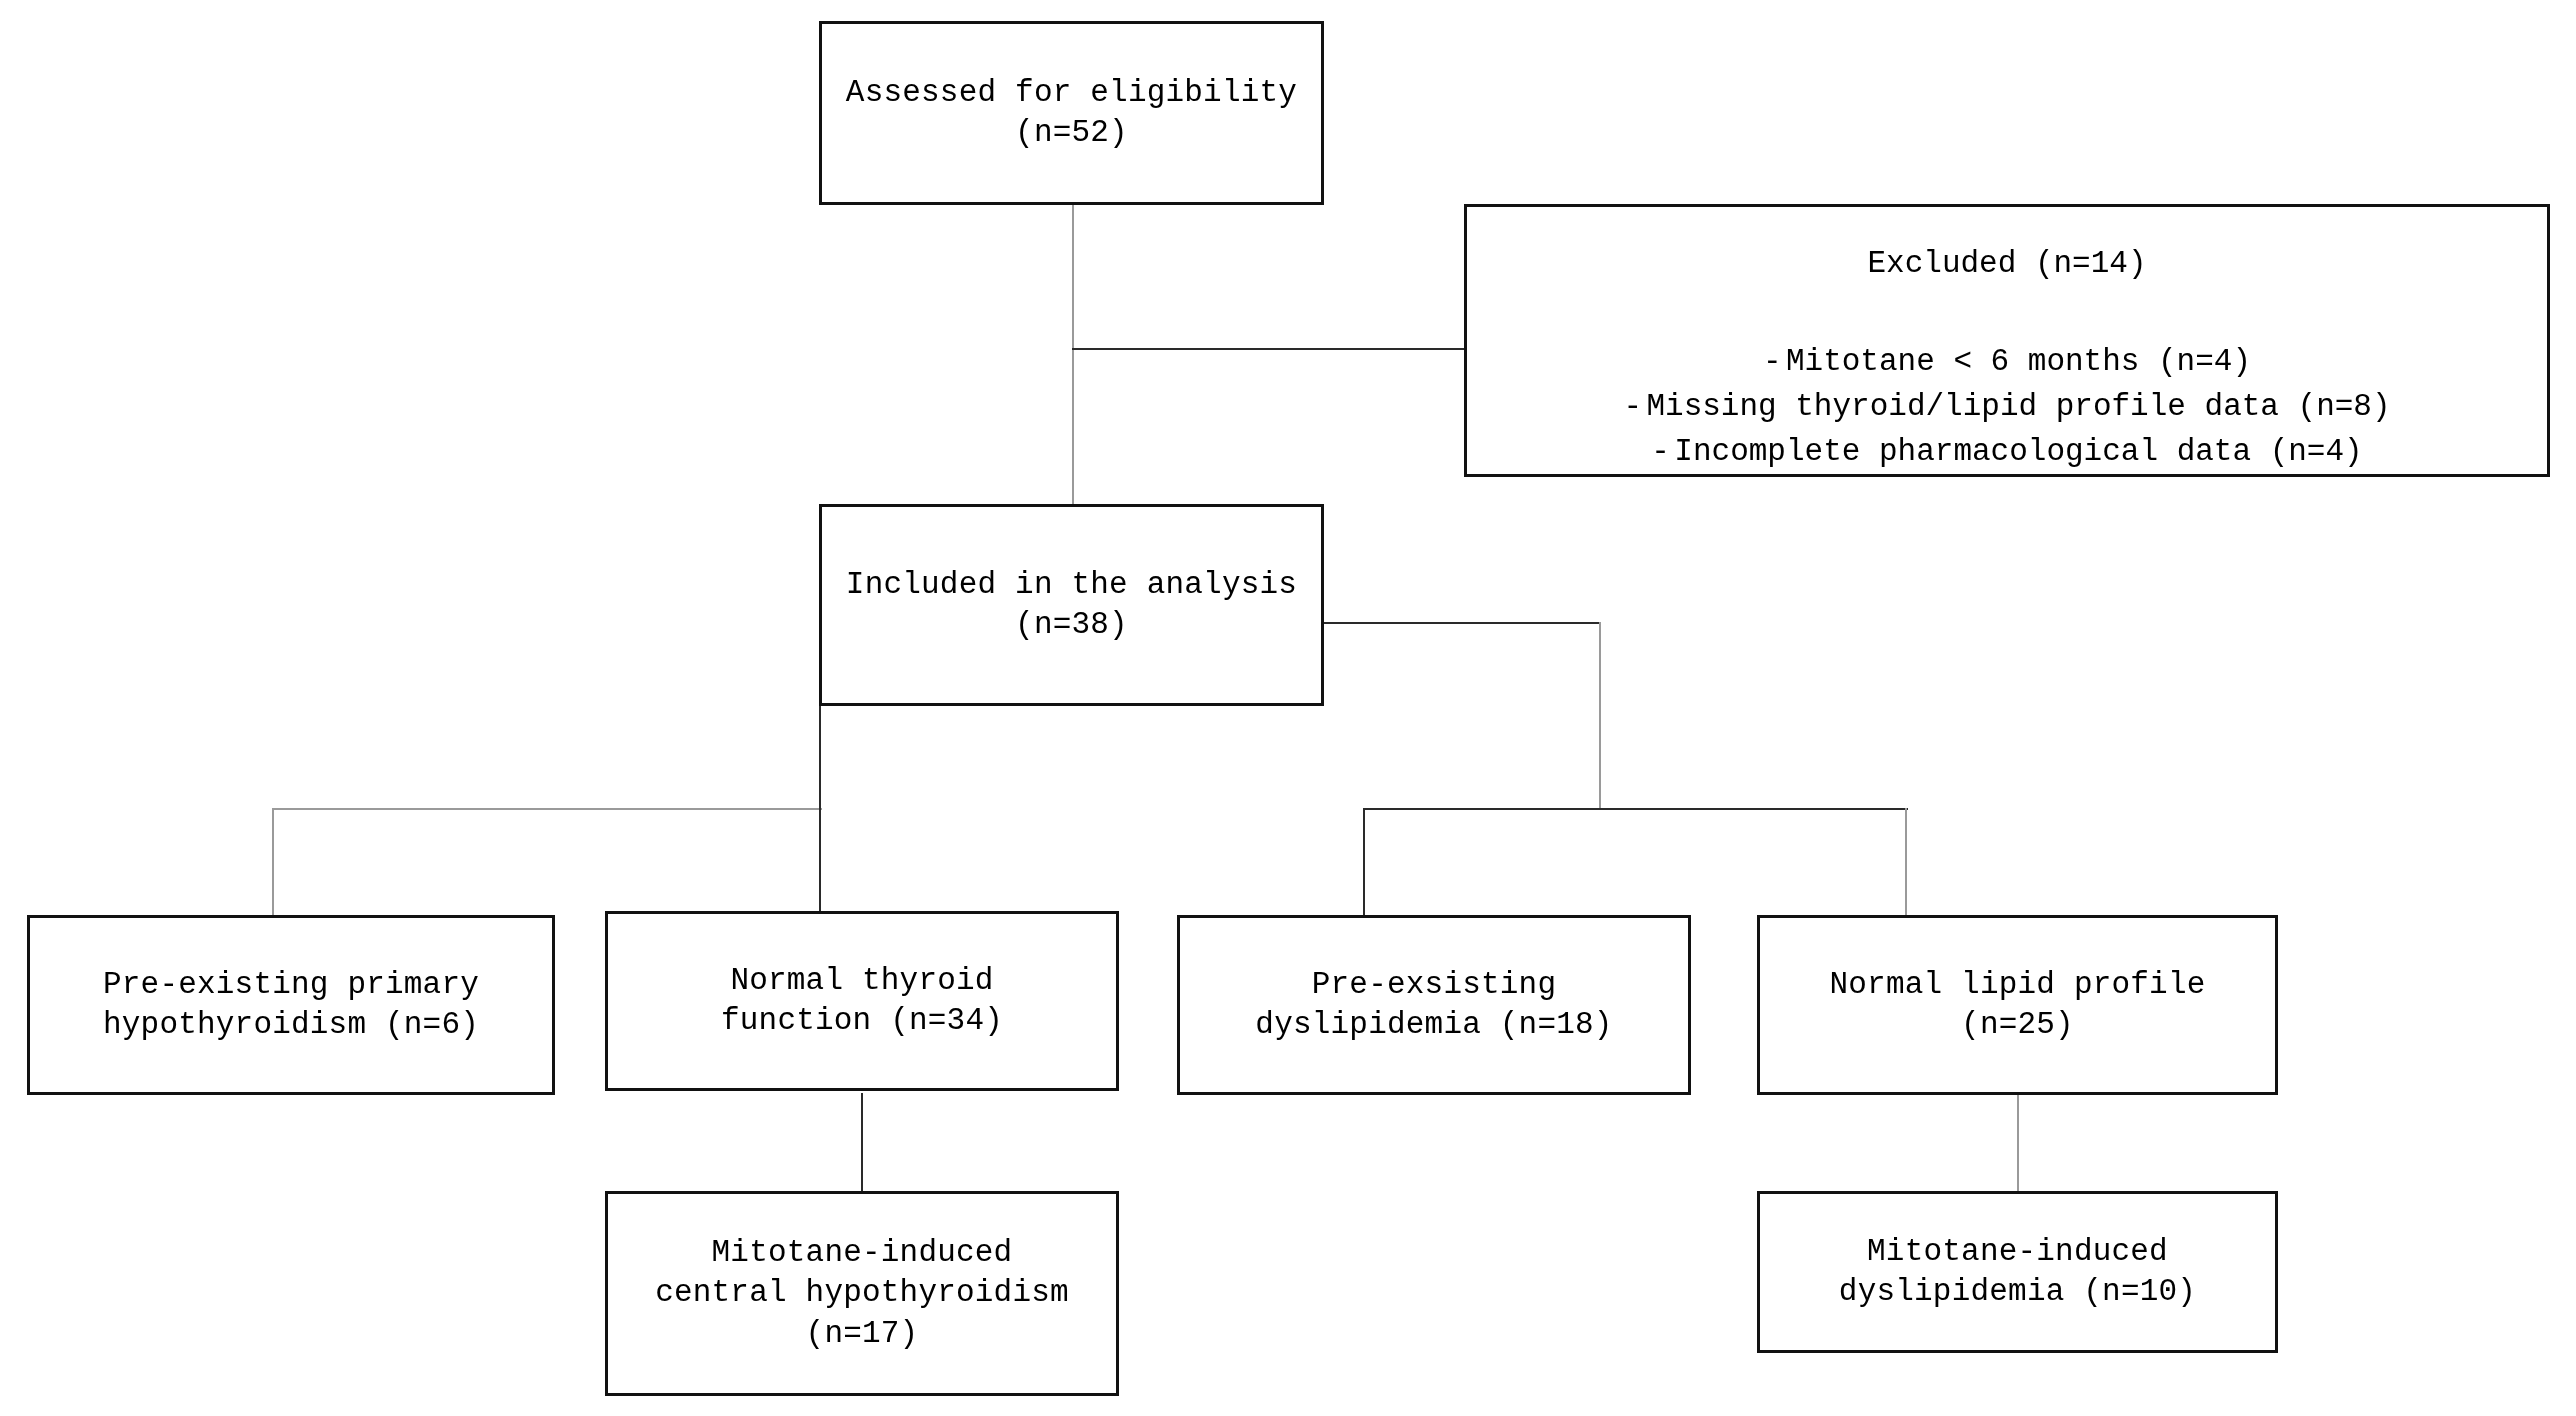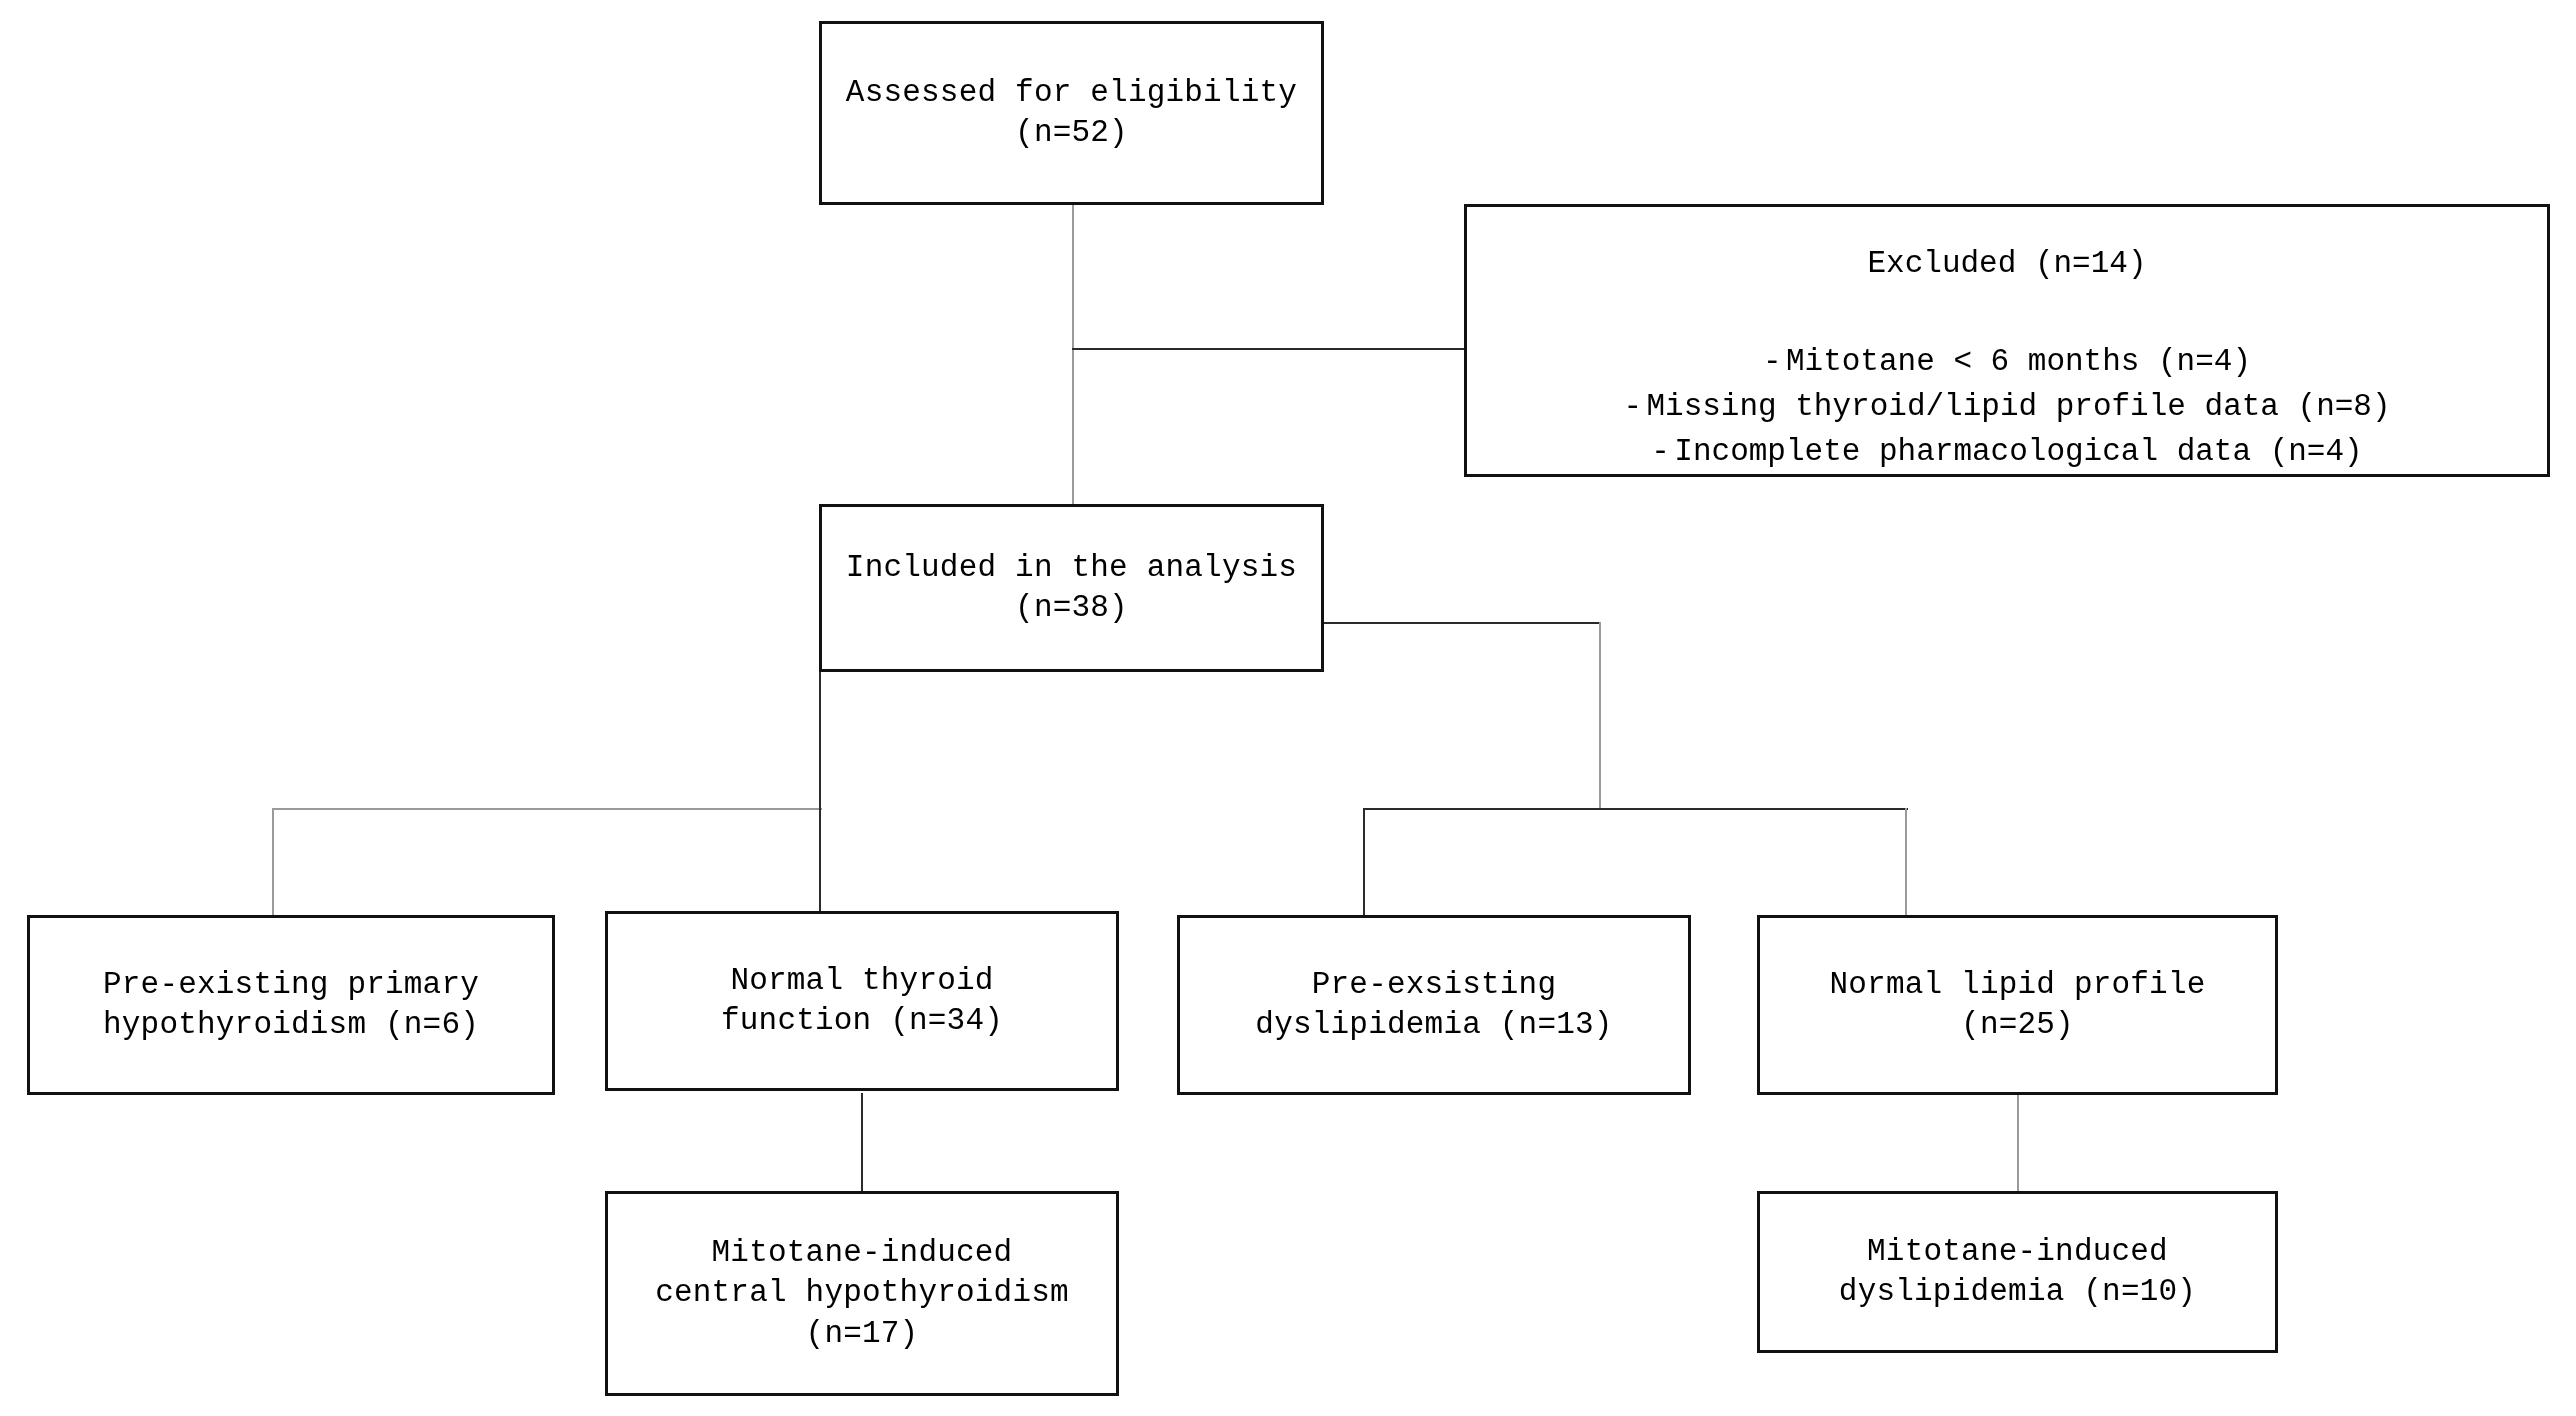--- a/index.html
+++ b/index.html
@@ -120,38 +120,38 @@
 
   <div class="node excluded" style="left:1464px; top:204px; width:1086px; height:273px;">
     <div class="excluded-title">Excluded  (n=14)</div>
     <ul class="excluded-list">
       <li><span class="bullet">-</span><span>Mitotane &lt; 6 months (n=4)</span></li>
       <li><span class="bullet">-</span><span>Missing thyroid/lipid profile data (n=8)</span></li>
       <li><span class="bullet">-</span><span>Incomplete pharmacological data (n=4)</span></li>
     </ul>
   </div>
 
-  <div class="node" style="left:819px; top:504px; width:505px; height:168px;">
+  <div class="node" style="left:819px; top:504px; width:505px; height:202px;">
     <span class="node-text">Included  in the analysis
 (n=38)</span>
   </div>
 
   <div class="node" style="left:27px; top:915px; width:528px; height:180px;">
     <span class="node-text">Pre-existing  primary
 hypothyroidism (n=6)</span>
   </div>
 
   <div class="node" style="left:605px; top:911px; width:514px; height:180px;">
     <span class="node-text">Normal thyroid
 function (n=34)</span>
   </div>
 
   <div class="node" style="left:1177px; top:915px; width:514px; height:180px;">
     <span class="node-text">Pre-exsisting
-dyslipidemia (n=13)</span>
+dyslipidemia (n=18)</span>
   </div>
 
   <div class="node" style="left:1757px; top:915px; width:521px; height:180px;">
     <span class="node-text">Normal lipid profile
 (n=25)</span>
   </div>
 
   <div class="node" style="left:605px; top:1191px; width:514px; height:205px;">
     <span class="node-text">Mitotane-induced
 central hypothyroidism

